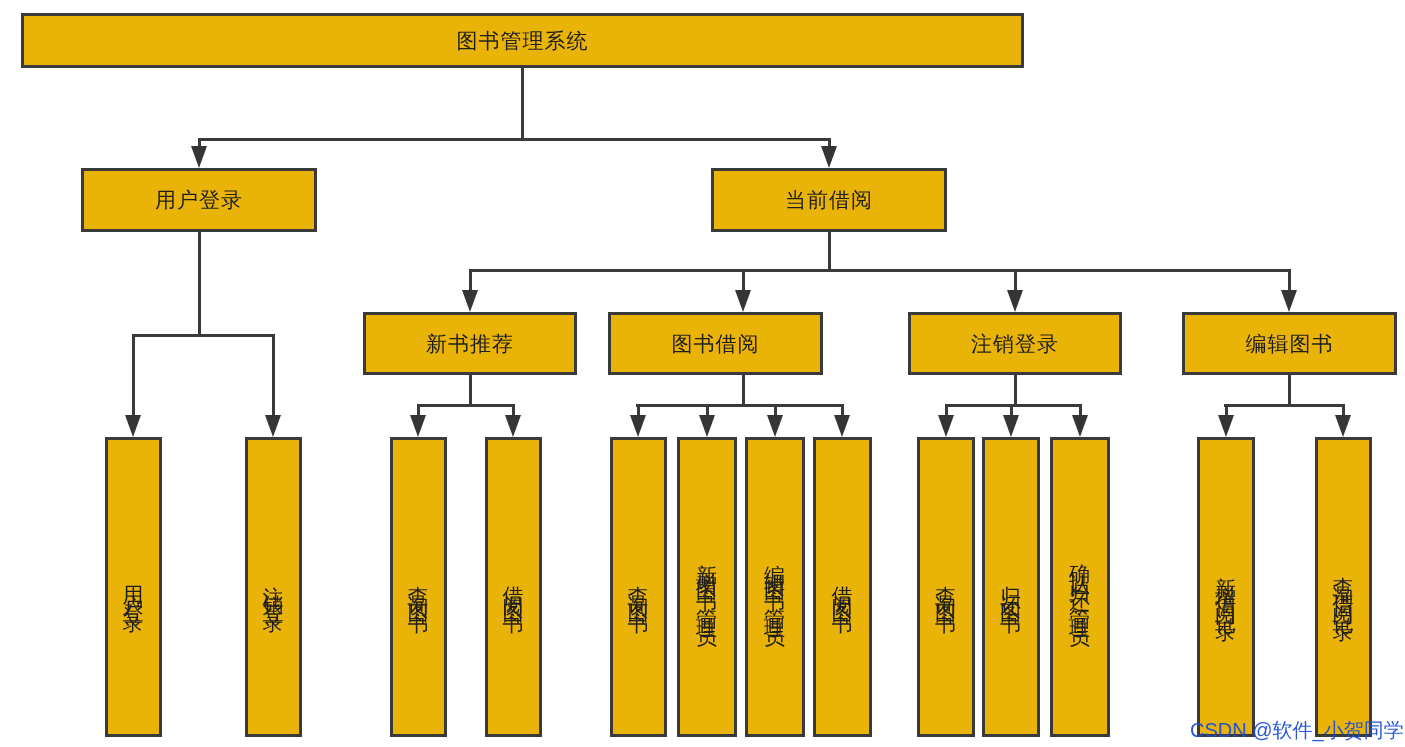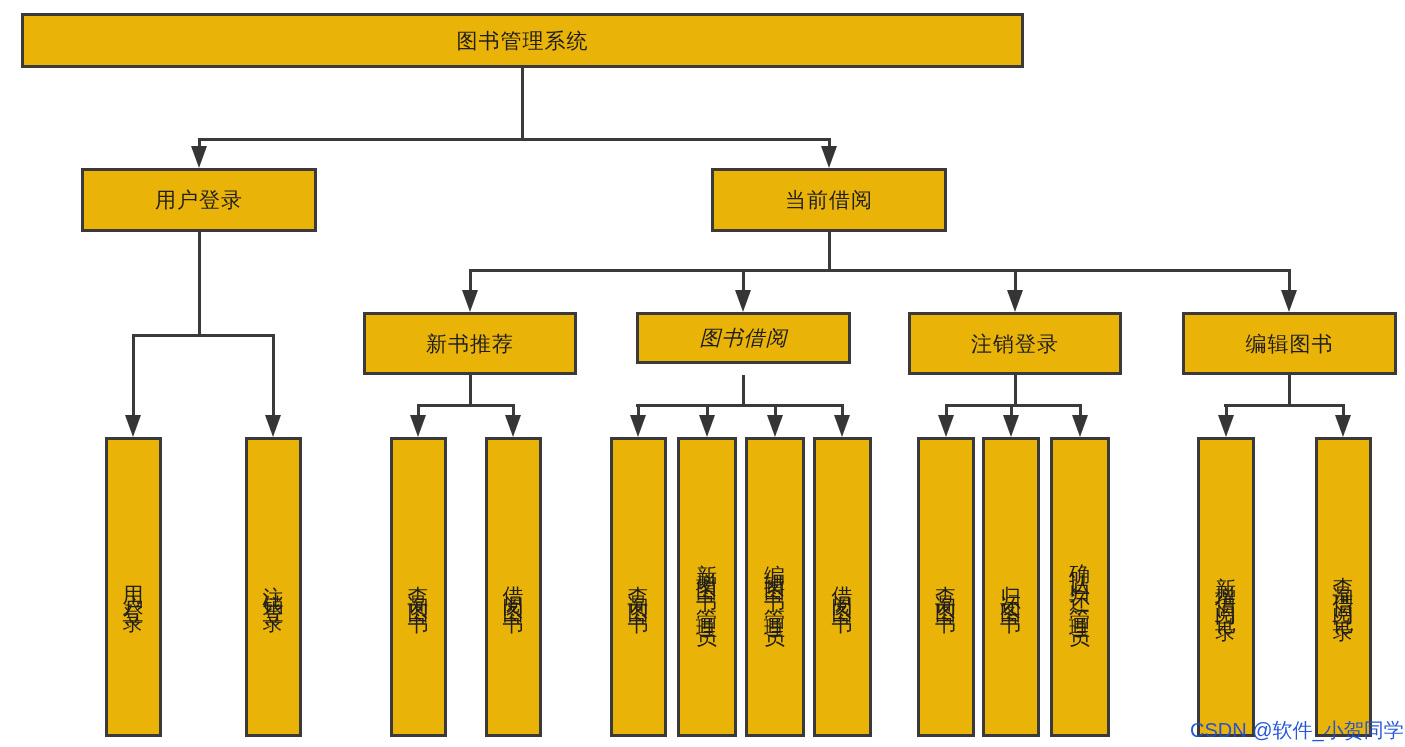--- a/index.html
+++ b/index.html
@@ -64,21 +64,21 @@
   <div class="box" style="left:81px; top:168px; width:236px; height:64px;">
     <span class="lbl">用户登录</span>
   </div>
   <div class="box" style="left:711px; top:168px; width:236px; height:64px;">
     <span class="lbl">当前借阅</span>
   </div>
 
   <div class="box" style="left:363px; top:312px; width:214px; height:63px;">
     <span class="lbl">新书推荐</span>
   </div>
-  <div class="box" style="left:636px; top:312px; width:215px; height:52px;font-style:italic;">
+  <div class="box" style="left:608px; top:312px; width:215px; height:63px;">
     <span class="lbl">图书借阅</span>
   </div>
   <div class="box" style="left:908px; top:312px; width:214px; height:63px;">
     <span class="lbl">注销登录</span>
   </div>
   <div class="box" style="left:1182px; top:312px; width:215px; height:63px;">
     <span class="lbl">编辑图书</span>
   </div>
 
   <div class="box vbox" style="left:105px; top:437px; width:57px; height:300px;">

